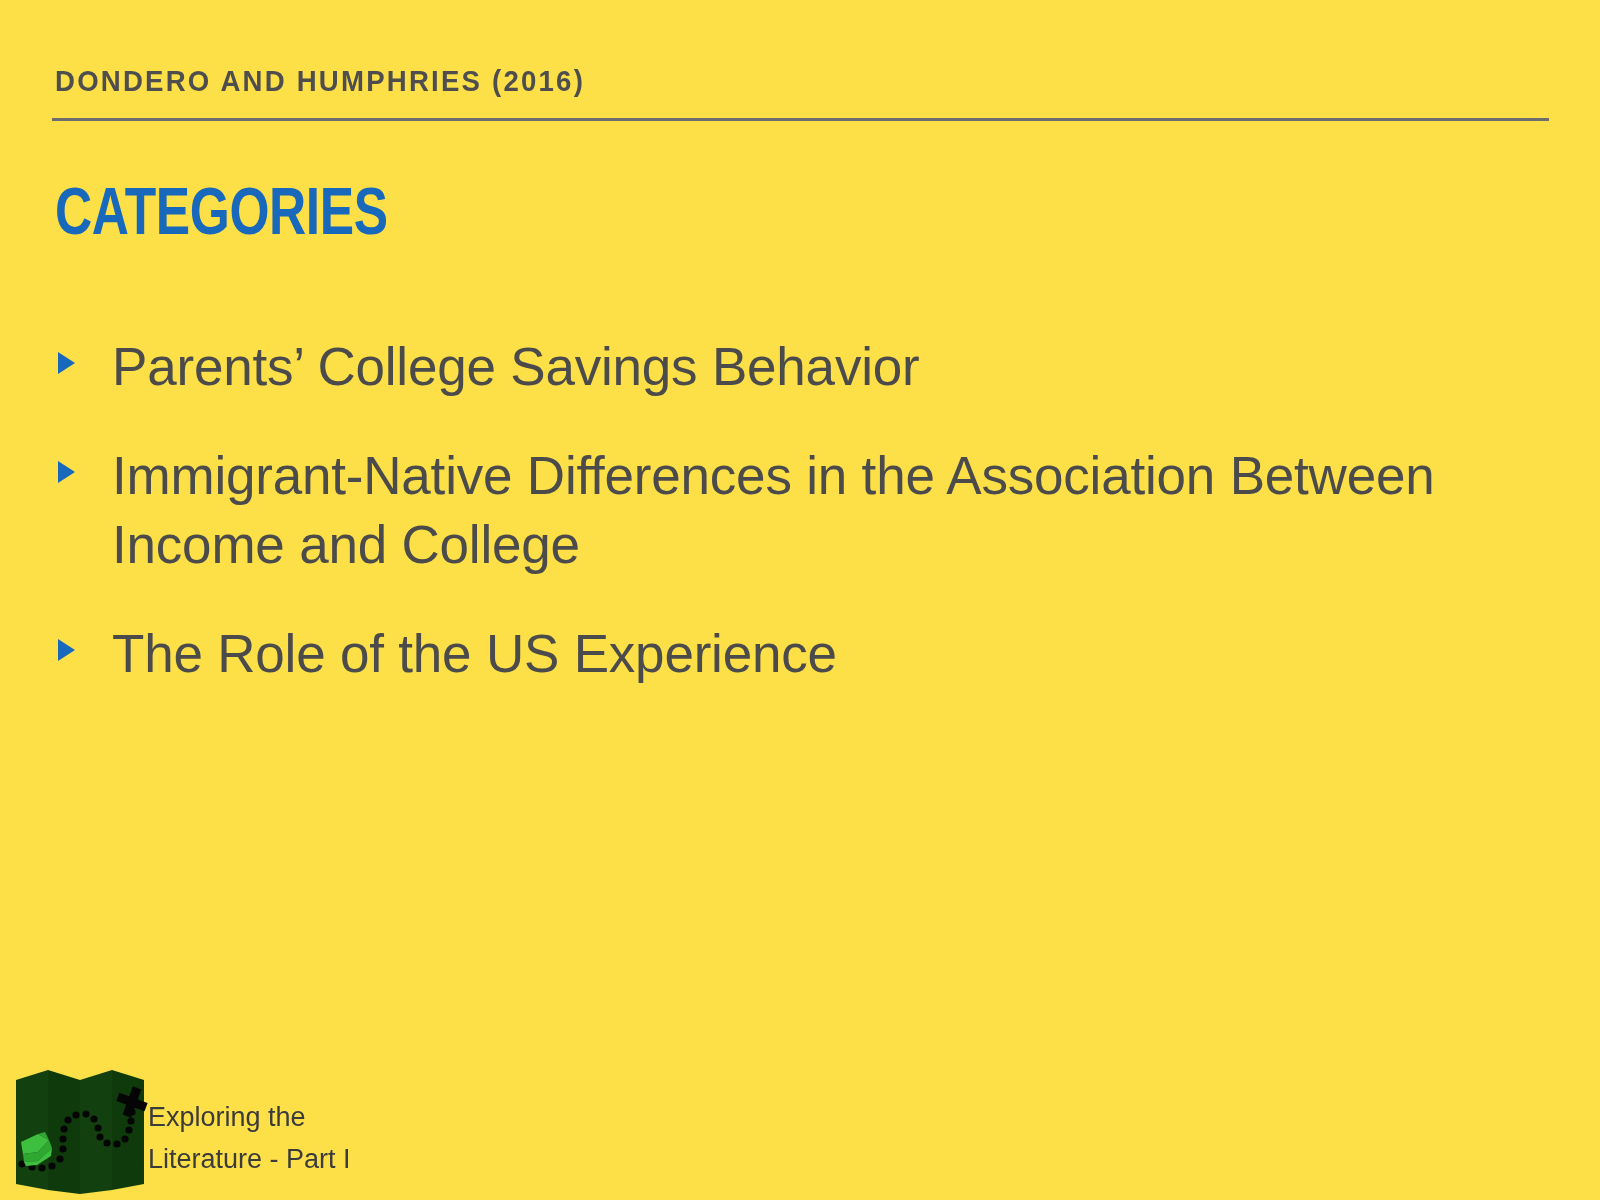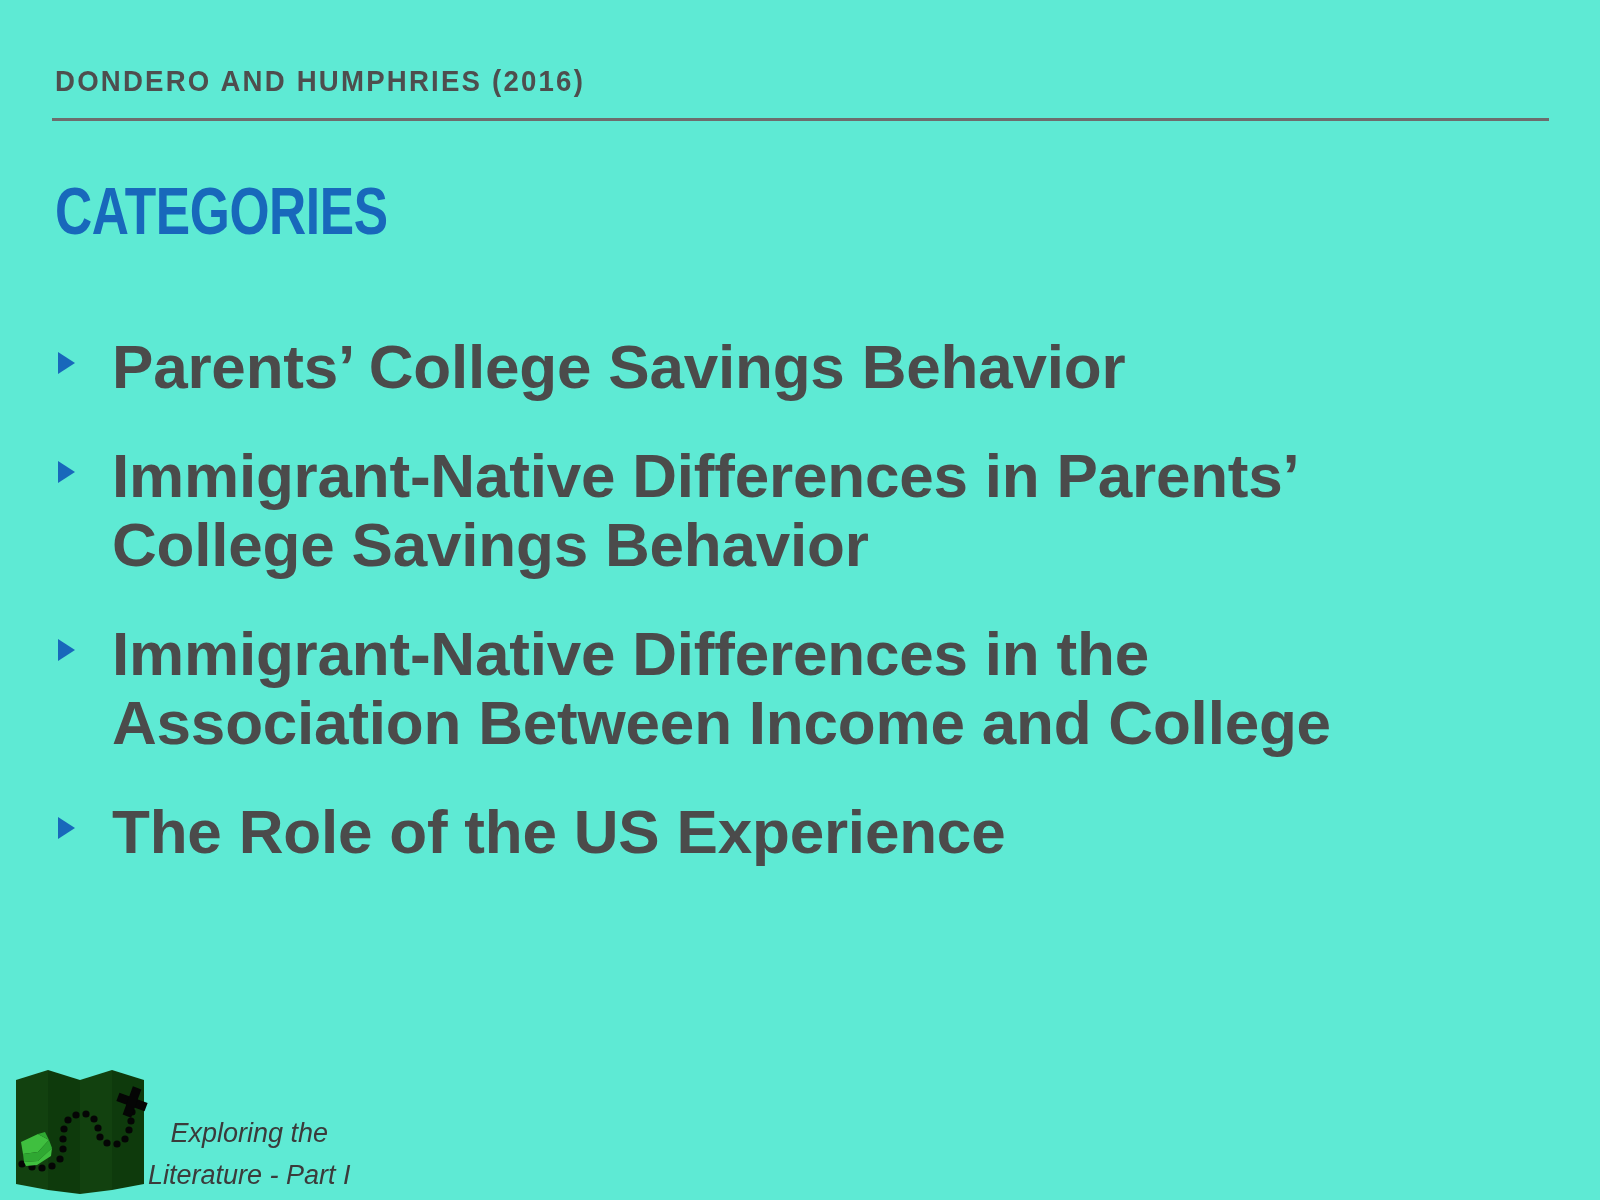--- a/index.html
+++ b/index.html
@@ -4,21 +4,21 @@
 <style>
   html, body {
     margin: 0;
     padding: 0;
     background: #050505;
   }
   .slide {
     position: relative;
     width: 1600px;
     height: 1200px;
-    background: #5eead4;
+    background: #fde047;
     overflow: hidden;
     font-family: "Liberation Sans", "DejaVu Sans", sans-serif;
   }
 
   
   .eyebrow {
     position: absolute;
     left: 55px;
     top: 64px;
     font-family: "Liberation Sans Narrow", "Liberation Sans", sans-serif;
@@ -82,23 +82,23 @@
     top: 2px;
     width: 0;
     height: 0;
     border-left: 17px solid #1868bb;
     border-top: 11px solid transparent;
     border-bottom: 11px solid transparent;
   }
   .bullet-text {
     flex: 1 1 auto;
     font-family: "Liberation Sans", "DejaVu Sans", sans-serif;
-    font-size: 62px;
+    font-size: 53px;
     line-height: 69px;
-    font-weight: bold;
+    font-weight: normal;
     color: #4b4b4b;
     letter-spacing: -0.2px;
   }
 
   
   .footer {
     position: absolute;
     left: 0;
     right: 0;
     bottom: 0;
@@ -107,26 +107,25 @@
   .footer-logo {
     position: absolute;
     left: 8px;
     bottom: 6px;
     width: 140px;
     height: 128px;
   }
   .footer-left {
     position: absolute;
     left: 148px;
-    bottom: 4px;
+    bottom: 20px;
     font-size: 27px;
     line-height: 42px;
     color: #3b3b3b;
-    text-align: center;
-    font-style: italic;
+    text-align: left;
   }
   .footer-center {
     position: absolute;
     left: 0;
     right: 0;
     bottom: 20px;
     font-size: 27px;
     line-height: 42px;
     color: #363636;
     text-align: center;
@@ -153,24 +152,20 @@
 
   <div class="slide-title">CATEGORIES</div>
 
   <div class="bullets">
 
     <div class="bullet-row">
       <span class="bullet-marker"></span>
       <span class="bullet-text">Parents’ College Savings Behavior</span>
     </div>
 
-    <div class="bullet-row">
-      <span class="bullet-marker"></span>
-      <span class="bullet-text">Immigrant-Native Differences in Parents’ College Savings Behavior</span>
-    </div>
 
     <div class="bullet-row">
       <span class="bullet-marker"></span>
       <span class="bullet-text">Immigrant-Native Differences in the Association Between Income and College</span>
     </div>
 
     <div class="bullet-row">
       <span class="bullet-marker"></span>
       <span class="bullet-text">The Role of the US Experience</span>
     </div>

